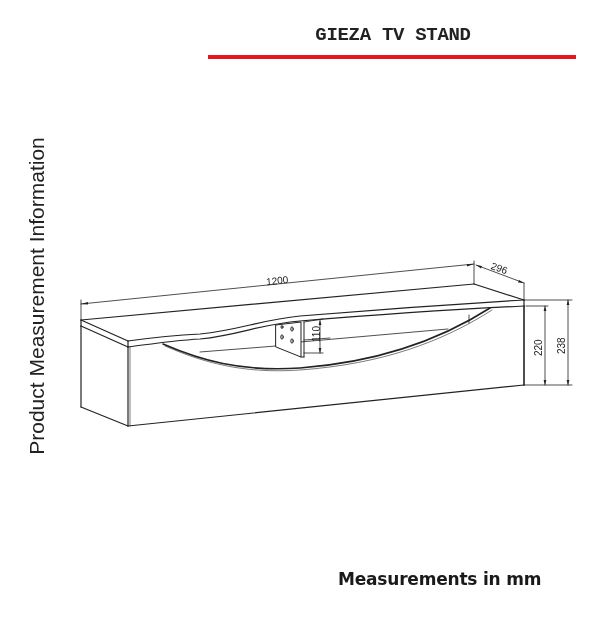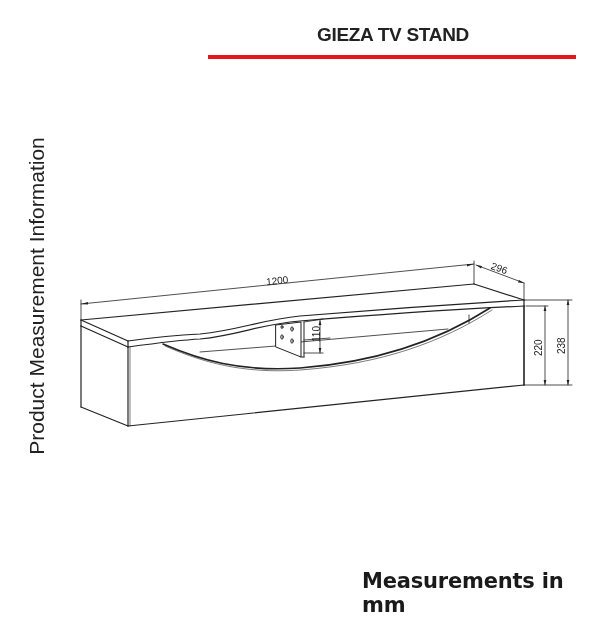--- a/index.html
+++ b/index.html
@@ -13,21 +13,21 @@
       position: relative;
       overflow: hidden;
       font-family: "Liberation Sans", sans-serif;
     }
     .title {
       position: absolute;
       left: 208px;
       top: 24px;
       width: 370px;
       text-align: center;
-      font-family: Liberation Sans, sans-serif;
+      font-family: Liberation Mono, monospace;
       font-weight: bold;
       font-size: 19px;
       color: #222222;
       letter-spacing: -0.3px;
     }
     .title-rule {
       position: absolute;
       left: 208px;
       top: 55px;
       width: 368px;
@@ -39,25 +39,25 @@
       left: 37px;
       top: 296px;
       transform: translate(-50%, -50%) rotate(-90deg);
       white-space: nowrap;
       font-family: "Liberation Sans", sans-serif;
       font-size: 21px;
       color: #222222;
     }
     .footer-note {
       position: absolute;
-      left: 362px;
+      left: 338px;
       top: 569px;
       font-family: "DejaVu Sans", sans-serif;
       font-weight: bold;
-      font-size: 21px;
+      font-size: 17px;
       color: #1a1a1a;
       letter-spacing: -0.2px;
     }
     svg.drawing {
       position: absolute;
       left: 0;
       top: 0;
     }
     .dim-text {
       font-family: "Liberation Sans", sans-serif;

